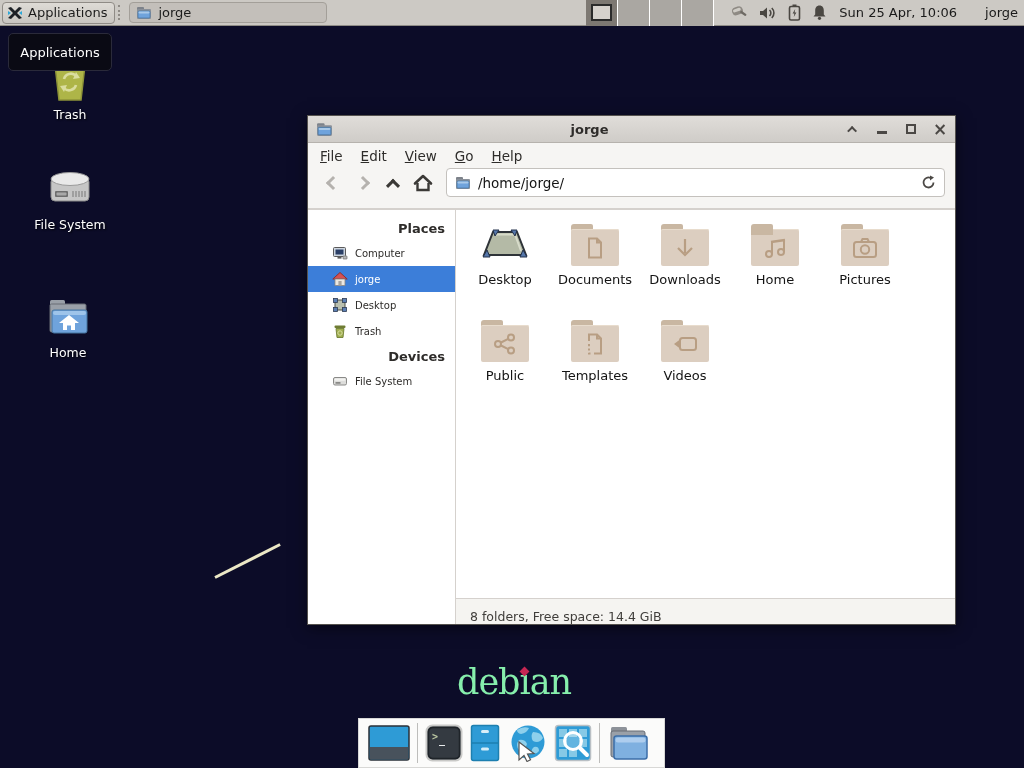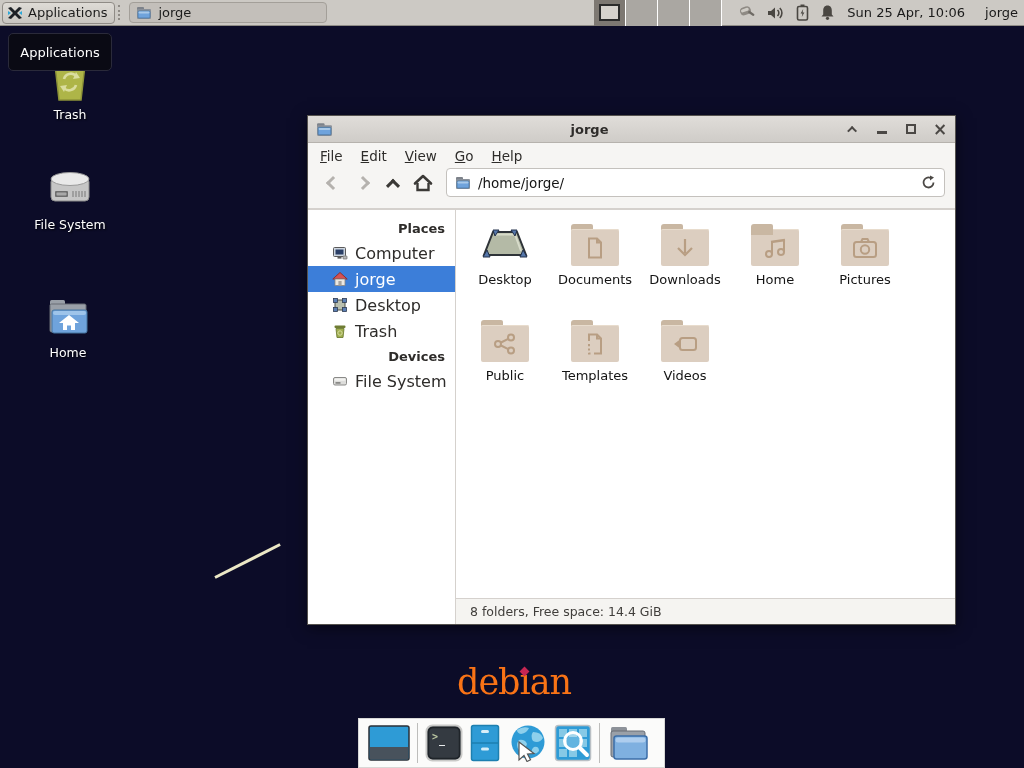--- a/index.html
+++ b/index.html
@@ -17,21 +17,21 @@
   .task-btn { margin-left:5px; width:198px; height:21px; display:flex; align-items:center; gap:6px;
     padding:0 6px; background:#c3bfba; border:1px solid #a39f99; border-radius:4px; }
   .task-btn span.lbl { font-size:13px; color:#1c1c1c; }
   .panel-spacer { flex:1; }
   .workspaces { display:flex; height:26px; }
   .ws { width:32px; height:26px; background:#aaa7a2; border-right:1px solid #fff; position:relative; }
   .ws.active { background:#7d7872; }
   .ws.active .mini-win { position:absolute; left:5px; top:4px; width:21px; height:17px;
     background:#d6d2cd; border:2px solid #2b2b2b; }
   .tray { display:flex; align-items:center; gap:11px; margin:0 12px 0 16px; }
-  .clock { font-size:13px; color:#1a1a1a; margin-right:20px; white-space:nowrap; }
+  .clock { font-size:13px; color:#1a1a1a; margin-right:28px; white-space:nowrap; }
   .panel-user { font-size:13px; color:#1a1a1a; margin-right:6px; }
 
   
   .tooltip { position:absolute; left:8px; top:33px; width:104px; height:38px; z-index:60;
     background:#0a0a14; border:1px solid #2a2a3a; border-radius:5px;
     display:flex; align-items:center; justify-content:center; }
   .tooltip span { color:#fff; font-size:13px; }
 
   
   .dicon { position:absolute; width:96px; display:flex; flex-direction:column; align-items:center; z-index:5; }
@@ -70,43 +70,43 @@
   .chev-right { border-right:3px solid #b5b2ae; border-bottom:3px solid #b5b2ae; transform:rotate(-45deg); }
   .chev-up { border-left:3px solid #3b3936; border-top:3px solid #3b3936; transform:rotate(45deg) translate(2px,2px); }
   .pathbar { flex:1; height:29px; margin-left:8px; background:#fff; border:1px solid #c4c1bd;
     border-radius:4px; display:flex; align-items:center; padding:0 8px; gap:7px; }
   .pathbar .ptext { flex:1; font-size:13.5px; color:#141414; }
 
   .winbody { flex:1; display:flex; border-top:1px solid #d5d1cd; min-height:0; }
   .sidebar { width:148px; background:#fff; border-right:1px solid #d5d1cd; padding-top:6px;text-align:right; }
   .side-h { font-size:13px; font-weight:bold; color:#2e2c2a; padding:5px 10px 4px 10px; }
   .side-item { height:26px; display:flex; align-items:center; gap:7px; padding-left:24px; }
-  .side-item .lbl { font-size:16px; color:#2e2c2a; }
+  .side-item .lbl { font-size:10px; color:#2e2c2a; }
   .side-item.selected { background:#3c7ed9; }
   .side-item.selected .lbl { color:#fff; }
 
   .mainpane { flex:1; display:flex; flex-direction:column; min-width:0; }
   .files { flex:1; background:#fff; display:flex; flex-wrap:wrap; align-content:flex-start;
     padding:14px 0 0 4px; }
   .fitem { width:90px; height:96px; display:flex; flex-direction:column; align-items:center; }
   .fitem .lbl { margin-top:6px; font-size:13px; color:#141414; }
   .ficon { position:relative; width:48px; height:42px; }
   .ficon .tab { position:absolute; left:0; top:0; width:22px; height:11px; background:#c9b7a2;
     border-radius:3px 2px 0 0; }
   .ficon .fbody { position:absolute; left:0; top:5px; width:48px; height:37px; background:#dccec0;
     border-radius:2px; display:flex; align-items:center; justify-content:center;
     box-shadow:inset 0 1px 0 #e8dccd; }
 
   .statusbar { height:26px; background:#f5f4f1; border-top:1px solid #d5d1cd;
-    display:flex; align-items:center; padding-left:14px; }
+    display:flex; align-items:flex-end; padding-left:14px; }
   .statusbar span { font-size:12.5px; color:#403e3b; }
 
   
   .debian { position:absolute; left:457px; top:662px; font-family:"DejaVu Serif", serif;
-    font-size:35px; color:#f97316; letter-spacing:-1px; z-index:3; }
+    font-size:35px; color:#86efac; letter-spacing:-1px; z-index:3; }
   .debian .iwrap { position:relative; display:inline-block; }
   .debian .diamond { position:absolute; left:1px; top:6px; width:7px; height:7px;
     background:#c72653; transform:rotate(45deg); }
 
   
   .dock { position:absolute; left:358px; top:718px; width:307px; height:50px;
     background:#fbfbfa; border:1px solid #d8d8d6; display:flex; align-items:center;
     gap:7px; padding:0 9px; z-index:20; }
   .dock .sep { width:1px; height:40px; background:#bdbdbb; }
   .ditem { display:flex; align-items:center; justify-content:center; }

